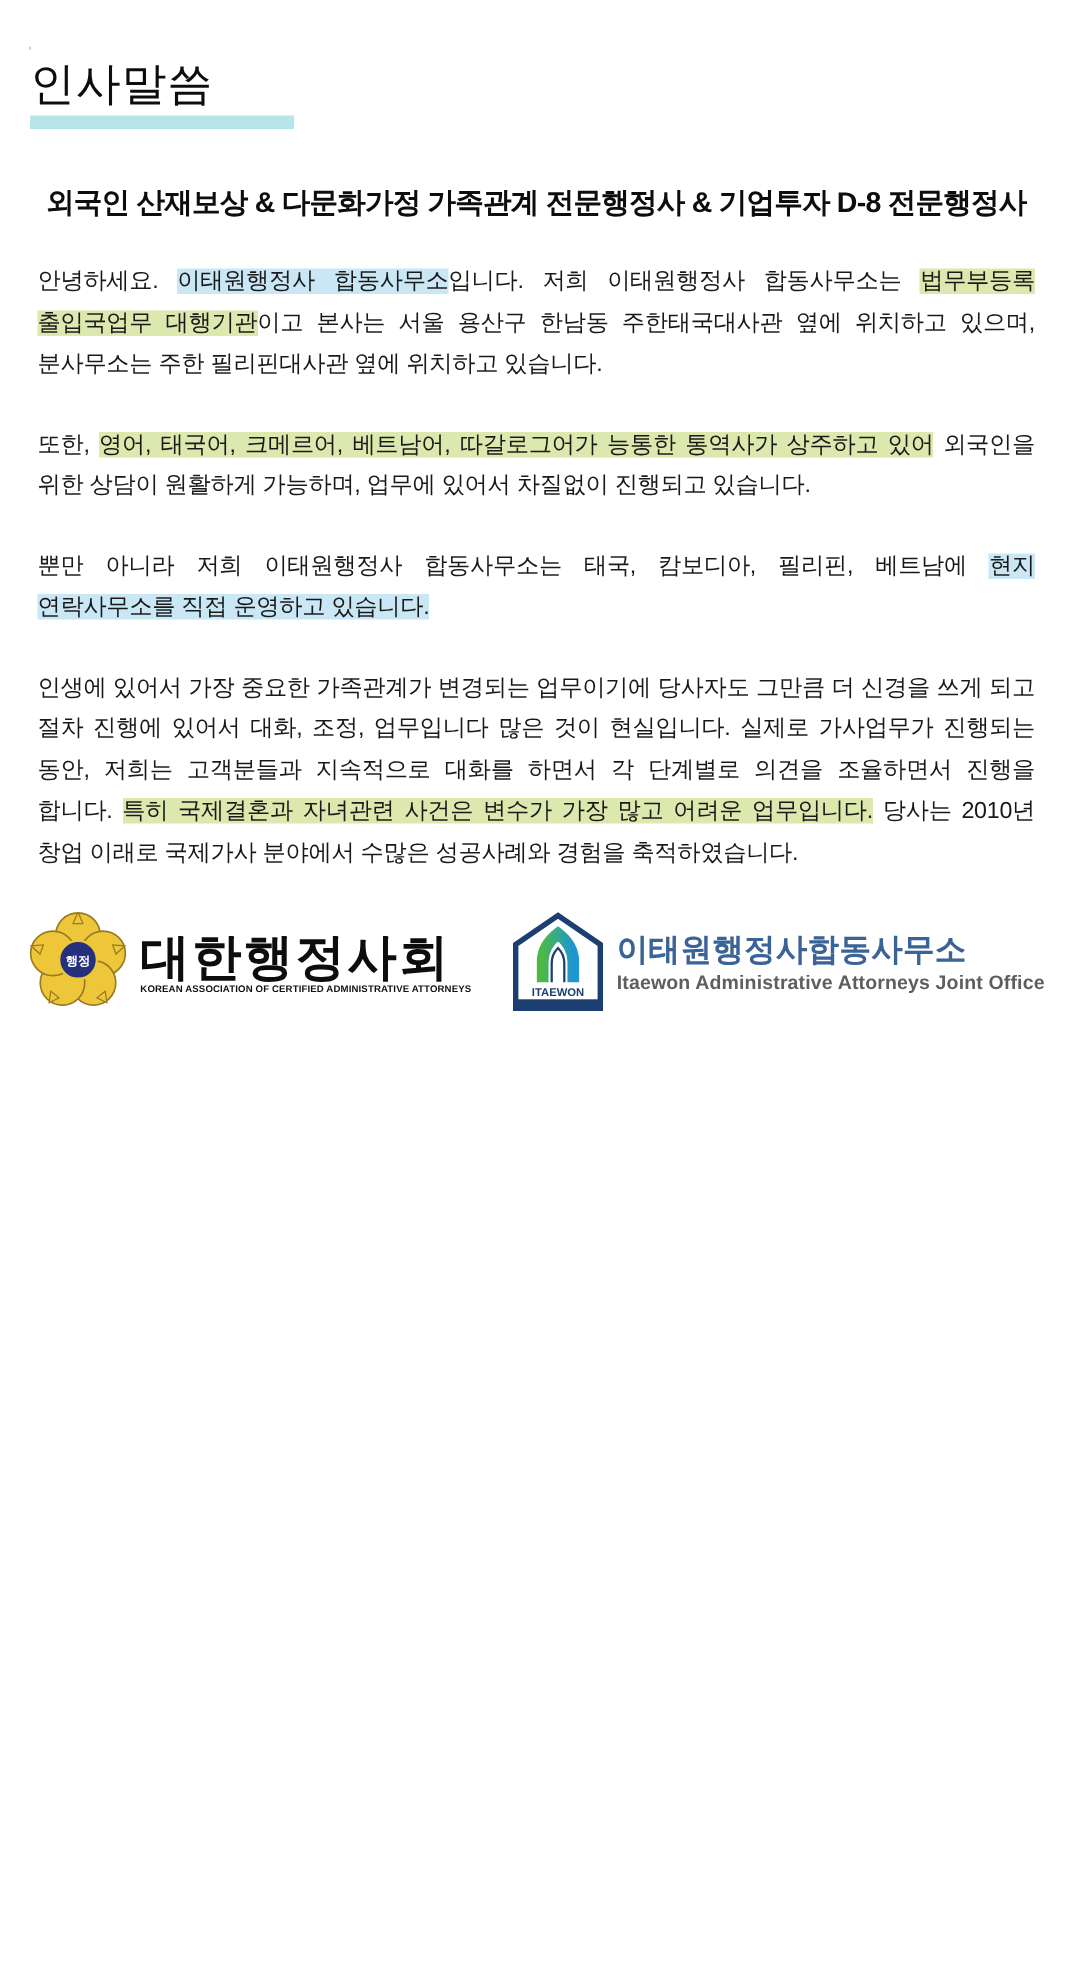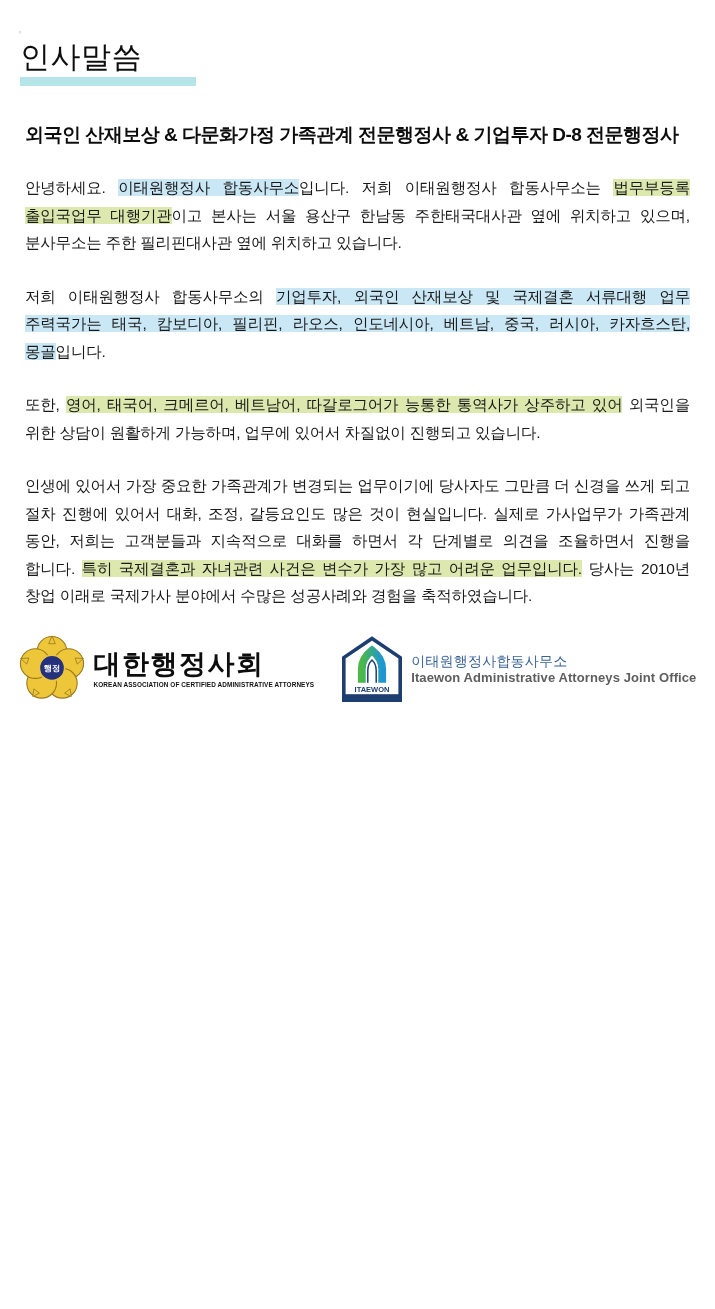--- a/index.html
+++ b/index.html
@@ -17,59 +17,59 @@
     font-family:"Liberation Sans",sans-serif;color:#1a1a1a;position:relative;
   }
   .page{padding:40px 25px 0 25px;position:relative;}
   .stray-mark{position:absolute;top:30px;left:19px;font-size:10px;color:#b9b9b9;}
   .title-wrap{margin-left:-5px;}
   .title-text{
     display:block;font-size:30px;font-weight:400;letter-spacing:0.5px;color:#0d0d0d;line-height:1.1;
   }
   .title-bar{display:block;width:176px;height:9px;background:var(--title-bar);margin-top:4px;}
   .heading{
-    margin:36px 0 26px 0;font-size:19px;font-weight:800;text-align:left;
+    margin:36px 0 26px 0;font-size:19px;font-weight:800;text-align:center;
     letter-spacing:-0.5px;color:#0d0d0d;white-space:nowrap;
   }
   .body-text p.para{
     margin:0 0 26px 0;font-size:15.5px;line-height:27.5px;text-align:justify;
     word-break:keep-all;color:#191919;letter-spacing:-0.2px;
   }
   .hl-blue{background:var(--highlight-blue);}
   .hl-green{background:var(--highlight-green);}
   .footer{
     display:flex;justify-content:center;align-items:center;gap:28px;margin-top:6px;
   }
   .logo-group{display:flex;align-items:center;gap:9px;}
   .logo-text{display:flex;flex-direction:column;}
-  .kaca-name{font-size:27px;font-weight:800;color:#0d0d0d;letter-spacing:1.5px;line-height:1.15;}
+  .kaca-name{font-size:33px;font-weight:800;color:#0d0d0d;letter-spacing:1.5px;line-height:1.15;}
   .kaca-sub{font-size:6.4px;font-weight:700;color:#111;letter-spacing:0.1px;white-space:nowrap;}
-  .itaewon-name{font-size:14px;font-weight:400;color:var(--itaewon-blue);letter-spacing:0.2px;line-height:1.3;}
+  .itaewon-name{font-size:21px;font-weight:700;color:var(--itaewon-blue);letter-spacing:0.2px;line-height:1.3;}
   .itaewon-sub{font-size:13px;font-weight:700;color:#5e5e5e;letter-spacing:0.1px;white-space:nowrap;}
   svg{display:block;}
 </style>
 </head>
 <body>
 
 <div class="page">
 
   <span class="stray-mark">'</span>
 
   <div class="title-wrap">
     <span class="title-text">인사말씀</span>
     <span class="title-bar"></span>
   </div>
 
   <h2 class="heading">외국인 산재보상 &amp; 다문화가정 가족관계 전문행정사 &amp; 기업투자 D-8 전문행정사</h2>
 
   <div class="body-text" id="paragraphs">
       <p class="para"><span>안녕하세요. </span><span class="hl-blue">이태원행정사 합동사무소</span><span>입니다. 저희 이태원행정사 합동사무소는 </span><span class="hl-green">법무부등록 출입국업무 대행기관</span><span>이고 본사는 서울 용산구 한남동 주한태국대사관 옆에 위치하고 있으며, 분사무소는 주한 필리핀대사관 옆에 위치하고 있습니다.</span></p>
-      <p class="para"><span>저희 이태원행정사 합동사무소의 </span><span class="hl-blue">기업투자, 외국인 산재보상 및 국제결혼 서류대행 업무 주력국가는 태국, 캄보디아, 필리핀, 라오스, 인도네시아, 베트남, 중국, 러시아, 카자흐스탄, 몽골</span><span>입니다.</span></p>
       <p class="para"><span>또한, </span><span class="hl-green">영어, 태국어, 크메르어, 베트남어, 따갈로그어가 능통한 통역사가 상주하고 있어</span><span> 외국인을 위한 상담이 원활하게 가능하며, 업무에 있어서 차질없이 진행되고 있습니다.</span></p>
-      <p class="para"><span>인생에 있어서 가장 중요한 가족관계가 변경되는 업무이기에 당사자도 그만큼 더 신경을 쓰게 되고 절차 진행에 있어서 대화, 조정, 갈등요인도 많은 것이 현실입니다. 실제로 가사업무가 가족관계 동안, 저희는 고객분들과 지속적으로 대화를 하면서 각 단계별로 의견을 조율하면서 진행을 합니다. </span><span class="hl-green">특히 국제결혼과 자녀관련 사건은 변수가 가장 많고 어려운 업무입니다.</span><span> 당사는 2010년 창업 이래로 국제가사 분야에서 수많은 성공사례와 경험을 축적하였습니다.</span></p>
+      <p class="para"><span>뿐만 아니라 저희 이태원행정사 합동사무소는 태국, 캄보디아, 필리핀, 베트남에 </span><span class="hl-blue">현지 연락사무소를 직접 운영하고 있습니다.</span></p>
+      <p class="para"><span>인생에 있어서 가장 중요한 가족관계가 변경되는 업무이기에 당사자도 그만큼 더 신경을 쓰게 되고 절차 진행에 있어서 대화, 조정, 업무입니다 많은 것이 현실입니다. 실제로 가사업무가 진행되는 동안, 저희는 고객분들과 지속적으로 대화를 하면서 각 단계별로 의견을 조율하면서 진행을 합니다. </span><span class="hl-green">특히 국제결혼과 자녀관련 사건은 변수가 가장 많고 어려운 업무입니다.</span><span> 당사는 2010년 창업 이래로 국제가사 분야에서 수많은 성공사례와 경험을 축적하였습니다.</span></p>
     </div>
 
   <div class="footer">
 
     <div class="logo-group">
       <svg width="66" height="66" viewBox="0 0 120 120">
         <g stroke="#9a7a20" stroke-width="2" fill="var(--kaca-gold)">
           <circle cx="60" cy="28" r="27"></circle>
           <circle cx="90.4" cy="50.1" r="27"></circle>
           <circle cx="78.8" cy="85.9" r="27"></circle>

